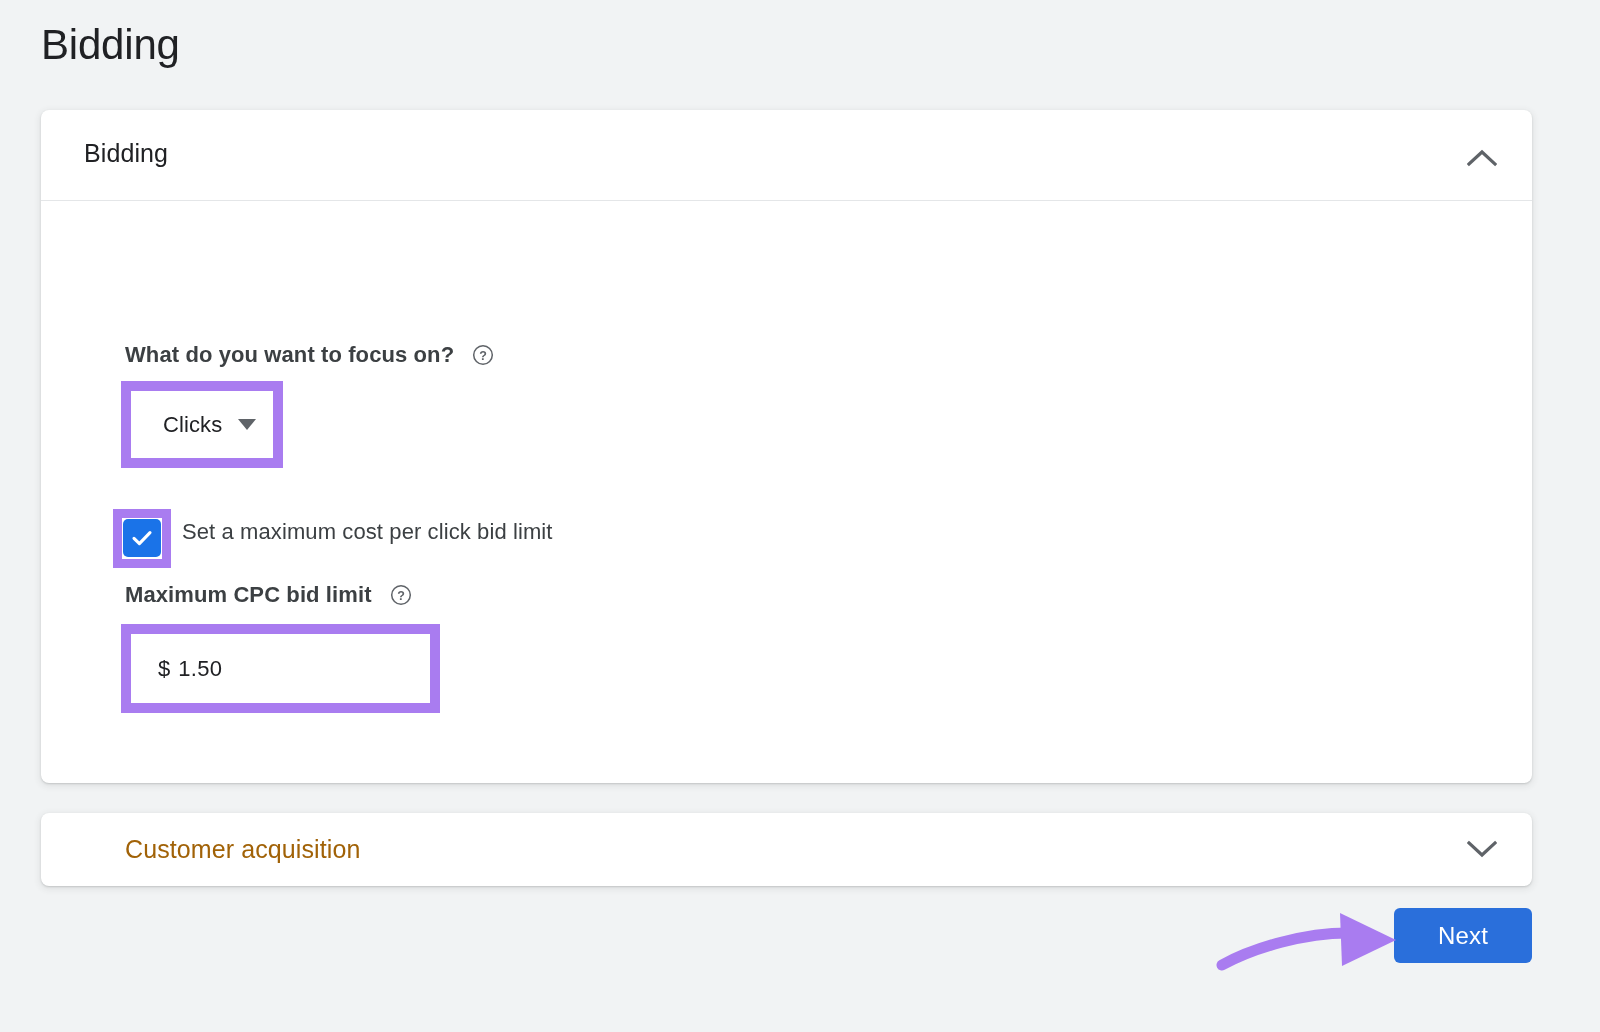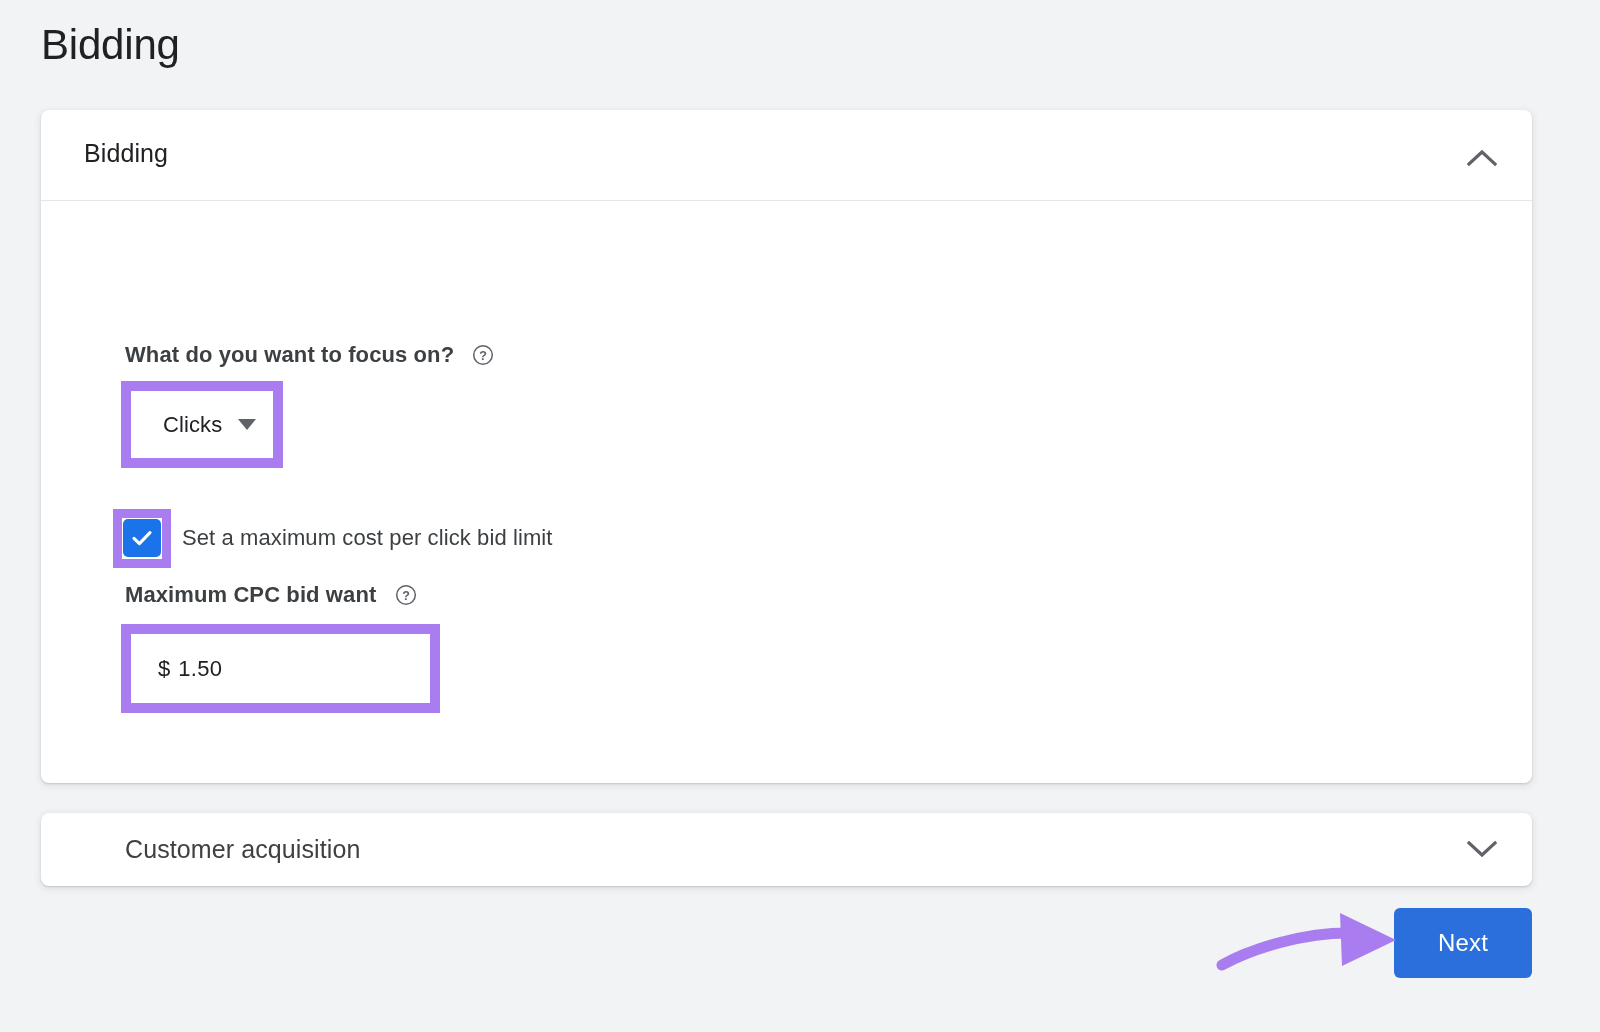--- a/index.html
+++ b/index.html
@@ -141,21 +141,21 @@
     border-right: 9px solid transparent;
     border-top: 11px solid #5f6368;
   }
 
   
   .checkbox-row {
     position: absolute;
     left: 82px;
     top: 409px;
     display: flex;
-    align-items: center;
+    align-items: flex-start;
     cursor: pointer;
   }
   .checkbox {
     width: 38px;
     height: 38px;
     border-radius: 5px;
     background: #1a73e8;
     display: flex;
     align-items: center;
     justify-content: center;
@@ -204,21 +204,21 @@
     letter-spacing: .1px;
     white-space: nowrap;
   }
 
   
   #ca-title {
     position: absolute;
     left: 84px;
     top: 22px;
     font-size: 25px;
-    color: #404040;
+    color: #a16207;
     letter-spacing: .1px;
     white-space: nowrap;
   }
   #ca-subtitle {
     position: absolute;
     left: 396px;
     top: 23px;
     font-size: 24px;
     color: #80868b;
     letter-spacing: .1px;
@@ -236,21 +236,21 @@
     border-radius: 50%;
     cursor: pointer;
   }
 
   
   .next-button {
     position: absolute;
     left: 1394px;
     top: 908px;
     width: 138px;
-    height: 70px;
+    height: 55px;
     background: #2a6fdb;
     border-radius: 6px;
     border: none;
     color: #ffffff;
     font-size: 24px;
     font-family: "Liberation Sans", sans-serif;
     letter-spacing: .2px;
     cursor: pointer;
     display: flex;
     align-items: center;
@@ -303,21 +303,21 @@
     <span class="checkbox">
       <svg width="26" height="26" viewBox="0 0 26 26" aria-hidden="true">
         <path d="M5 13.4 L10.4 18.6 L21 7.6" fill="none" stroke="#ffffff" stroke-width="3.1" stroke-linecap="round" stroke-linejoin="round"></path>
       </svg>
     </span>
     <span class="checkbox-label">Set a maximum cost per click bid limit</span>
   </div>
   <div class="annot-box" id="check-annot"></div>
 
   <div class="field-label" id="cpc-label">
-    <span>Maximum CPC bid want</span>
+    <span>Maximum CPC bid limit</span>
     <span class="help-icon">
       <svg width="22" height="22" viewBox="0 0 22 22" aria-hidden="true">
         <circle cx="11" cy="11" r="9.3" fill="none" stroke="#5f6368" stroke-width="1.5"></circle>
         <text x="11" y="15.6" text-anchor="middle" font-family="Liberation Sans, sans-serif" font-size="12.5" fill="#5f6368">?</text>
       </svg>
     </span>
   </div>
 
   <div class="cpc-input">
     <span class="cpc-currency">$</span>

